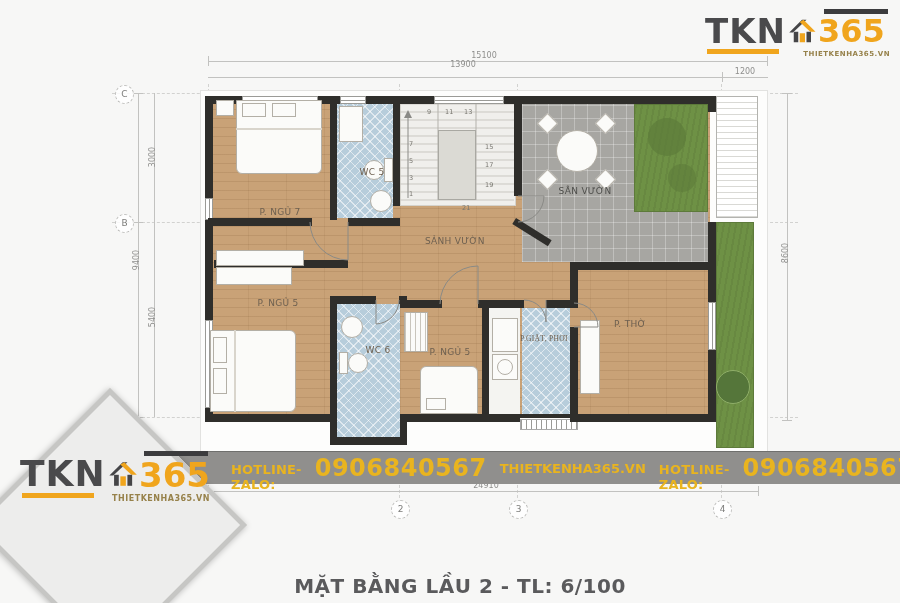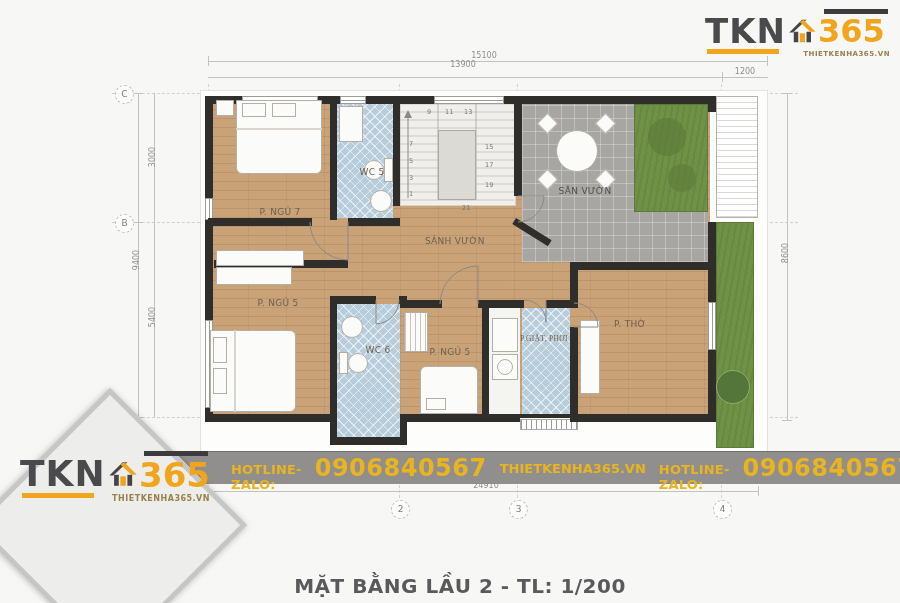--- a/index.html
+++ b/index.html
@@ -328,15 +328,15 @@
         <rect x="17" y="21" width="7" height="12" fill="#f0a51d"></rect>
       </svg>
       <span class="n365" style="font-size:34px;">365</span>
     </div>
     <div class="under">
       <div class="bar-bottom"></div>
       <div class="site" style="font-size:8px;">THIETKENHA365.VN</div>
     </div>
   </div>
 
-  <div class="title">MẶT BẰNG LẦU 2 - TL: 1/200</div>
+  <div class="title">MẶT BẰNG LẦU 2 - TL: 6/100</div>
 
 </div>
 
 </body></html>

